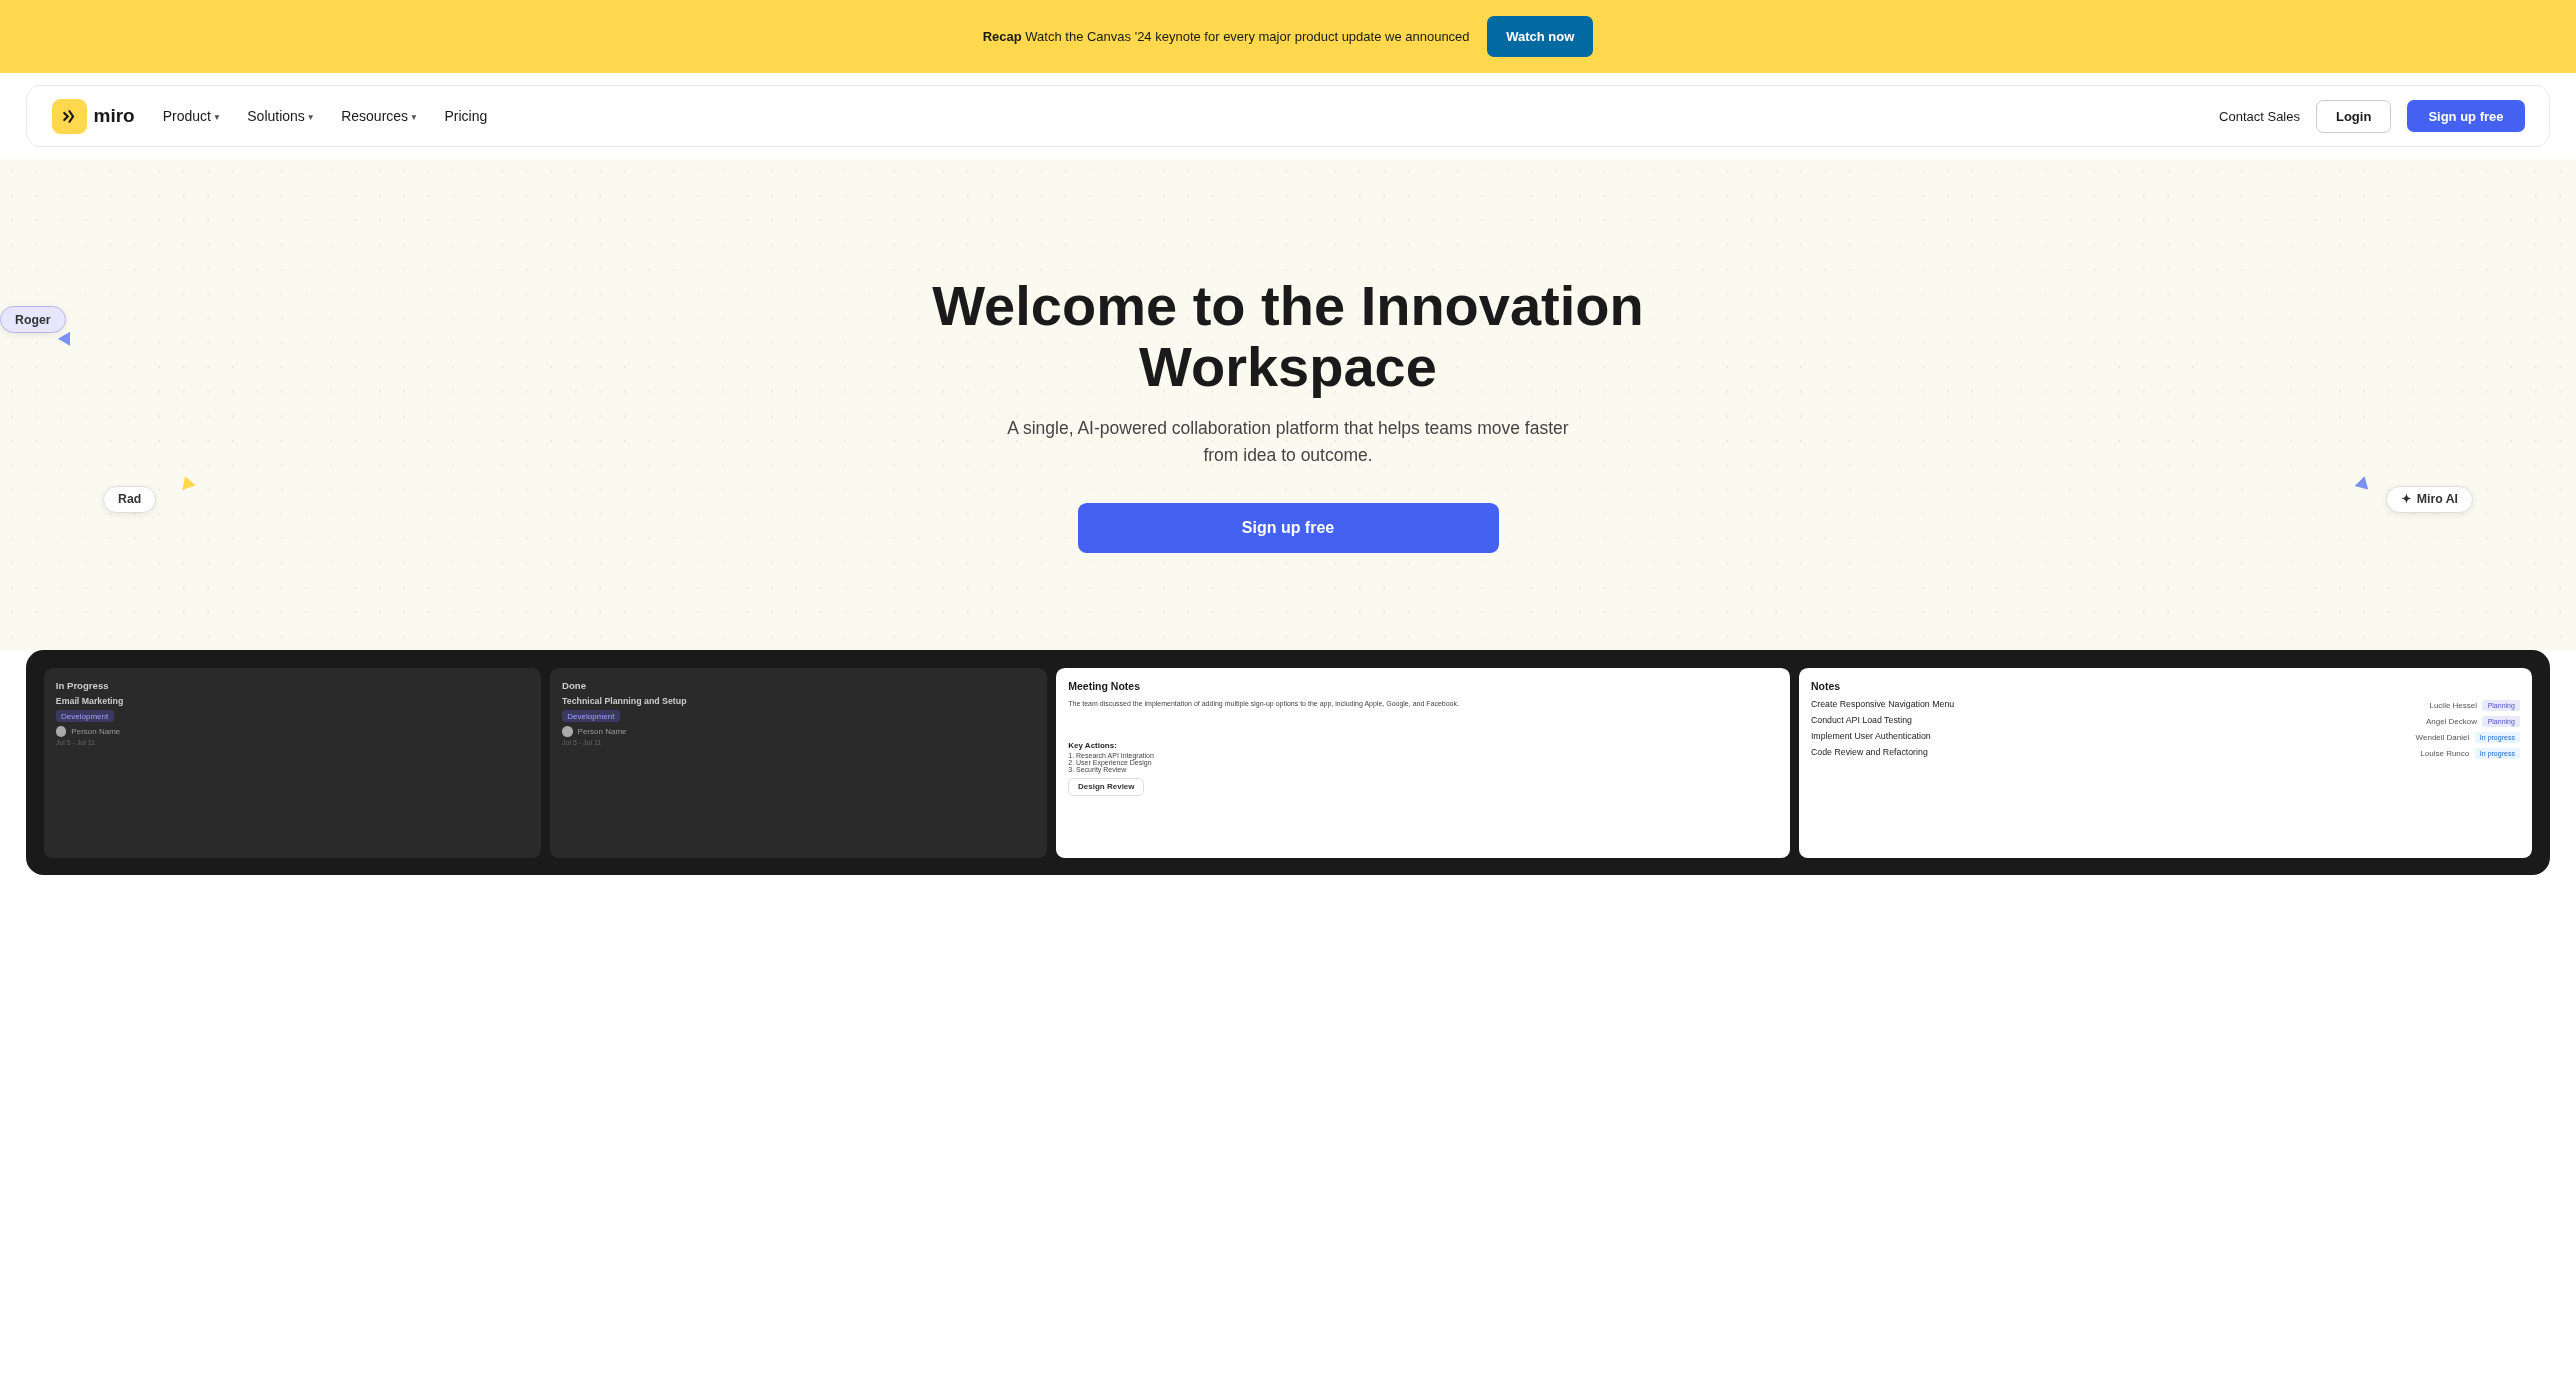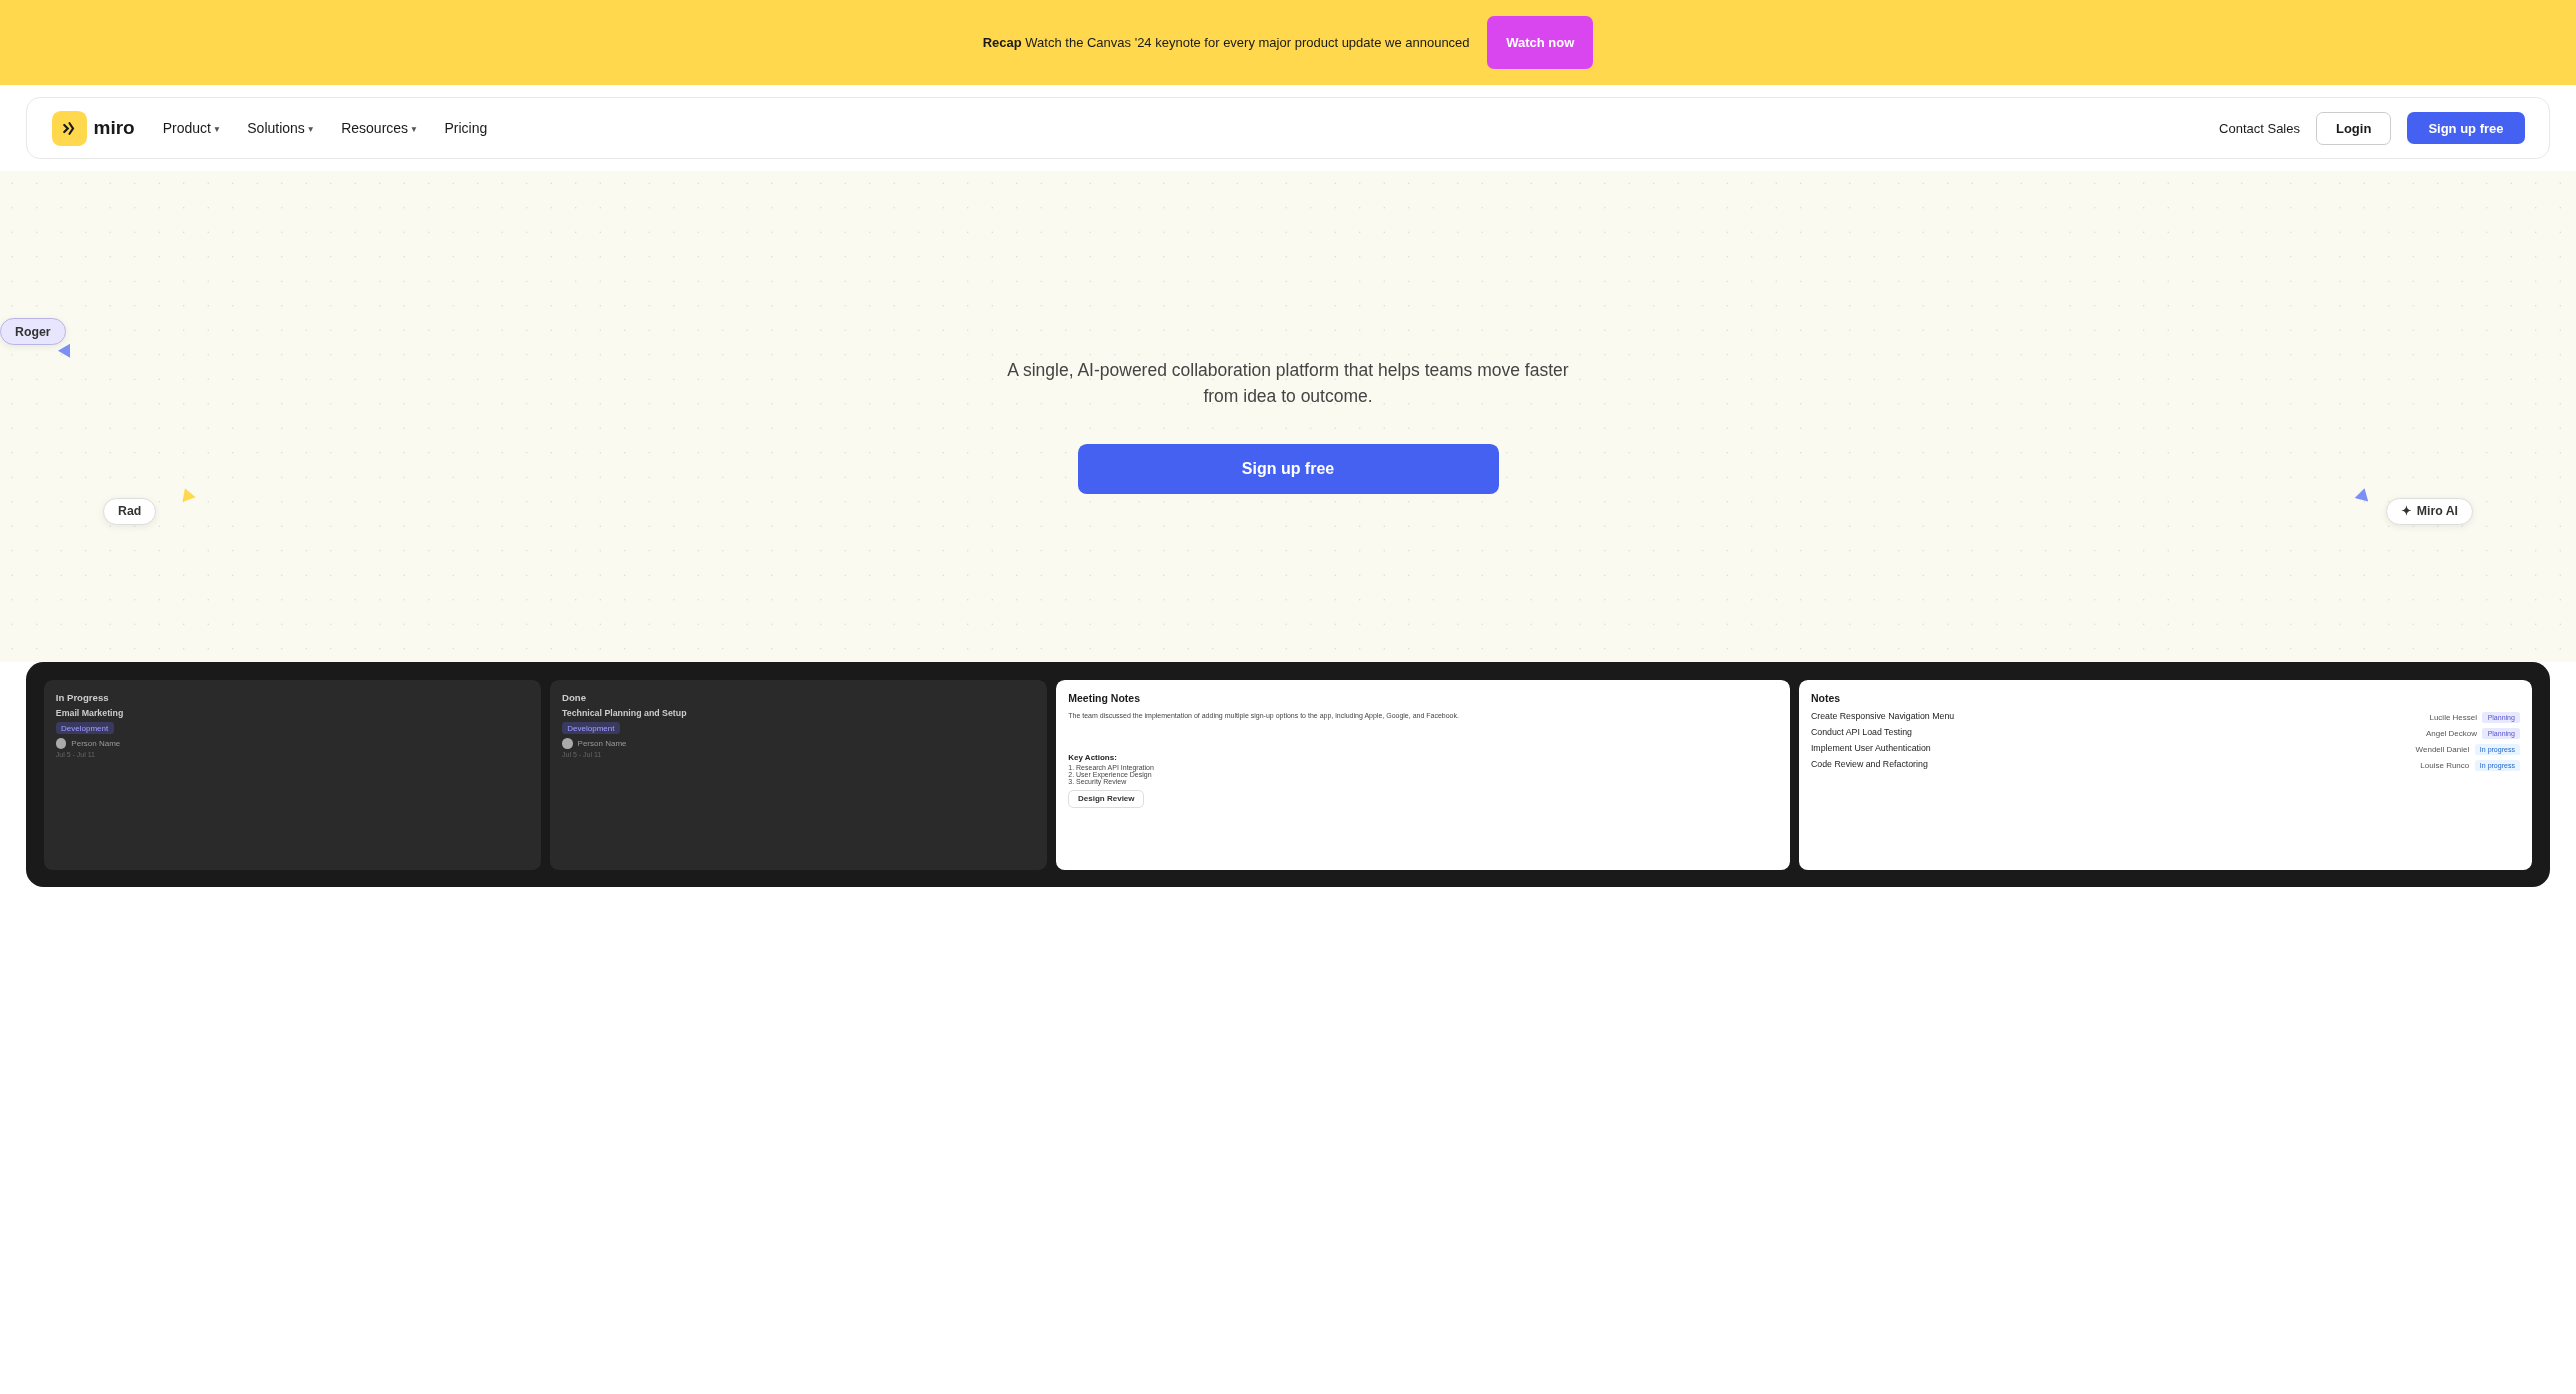--- a/index.html
+++ b/index.html
@@ -8,25 +8,25 @@
     
     #top-banner {
       background: #FFD84D;
       text-align: center;
       padding: 16px 17.5px;
       font-size: 13px;
       color: #1a1a1a;
     }
     #top-banner .recap-bold { font-weight: 800; }
     #watch-now-btn {
-      background: #d946ef;
+      background: #0369a1;
       color: #fff;
       border: none;
       border-radius: 7px;
-      padding: 19px 19px;
+      padding: 13px 19px;
       font-size: 13px;
       font-weight: 600;
       cursor: pointer;
       margin-left: 14px;
     }
 
     
     #navbar {
       background: #fff;
       border: 0.9px solid #e8e8e8;
@@ -227,20 +227,21 @@
 
   <div class="float-label" id="label-rad">Rad</div>
   <div class="cursor-triangle-blue" id="cursor2"></div>
 
   <div class="float-label" id="label-miro-ai">
     <span>✦</span>
     <span>Miro AI</span>
   </div>
   <div class="cursor-triangle-blue" id="cursor3"></div>
 
+  <h1>Welcome to the Innovation Workspace</h1>
   <p class="subtitle">A single, AI-powered collaboration platform that helps teams move faster from idea to outcome.</p>
   <button id="signup-btn-hero">Sign up free</button>
 </section>
 
 <div id="product-preview">
 
   <div class="preview-card">
     <div class="preview-title">
       <span>In Progress</span>
     </div>

